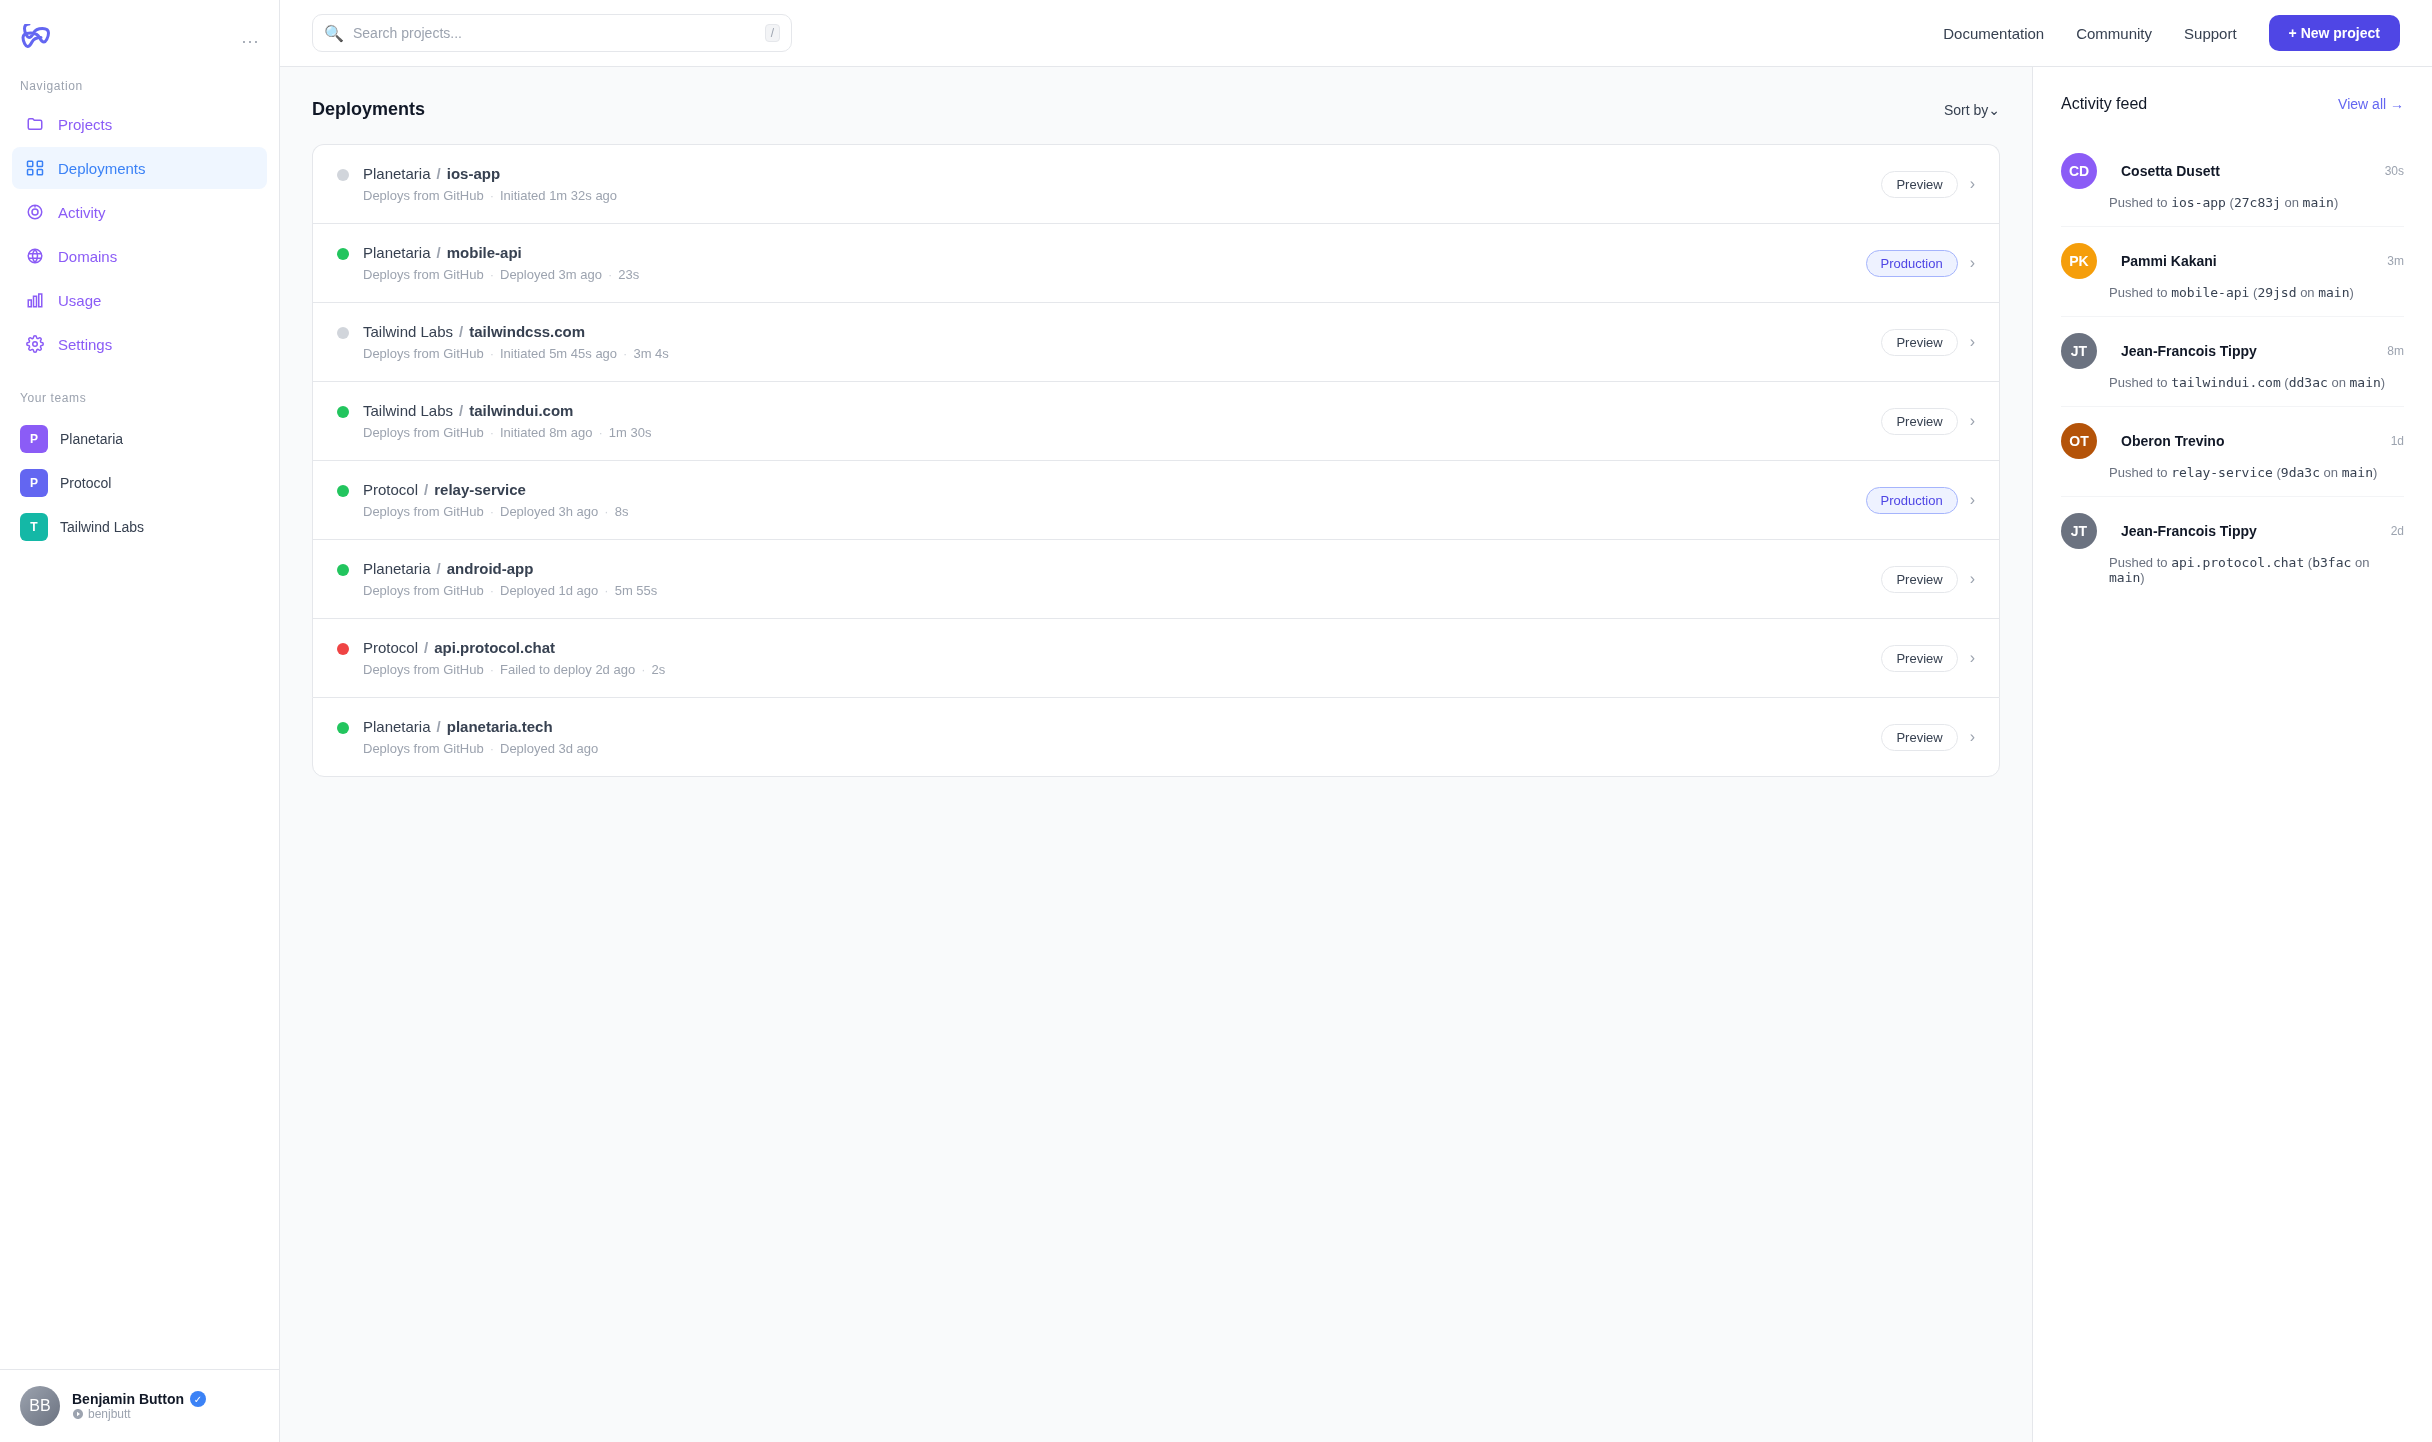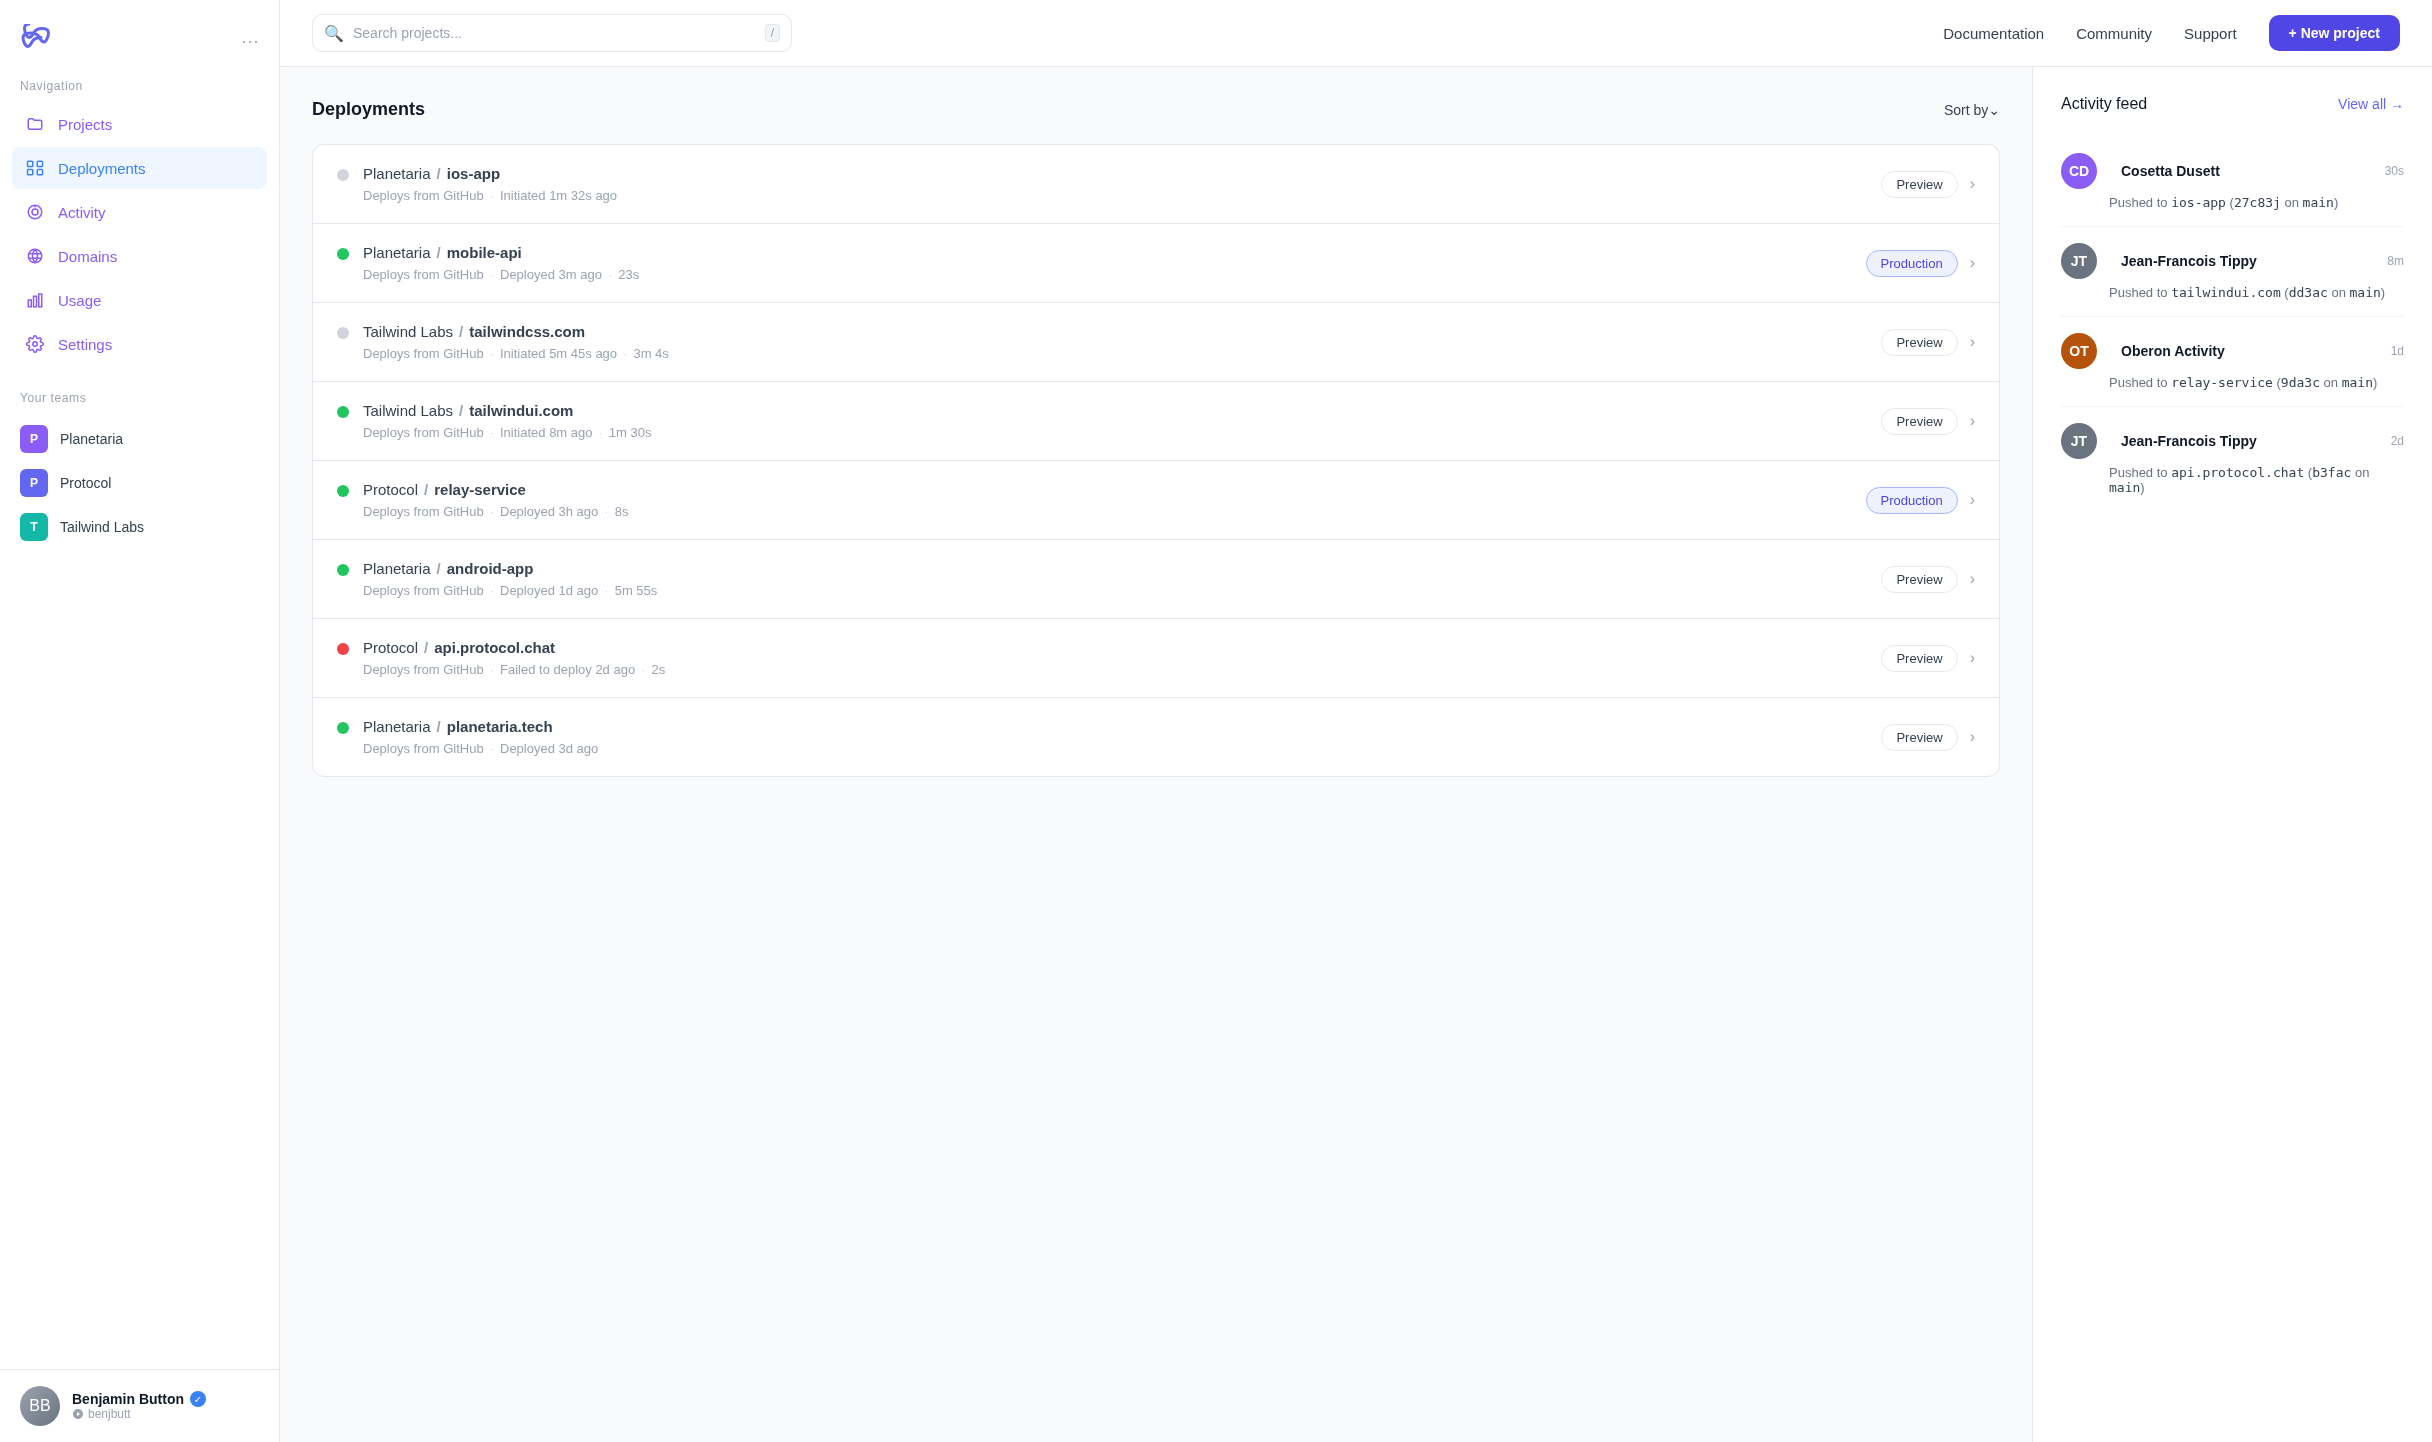--- a/index.html
+++ b/index.html
@@ -736,38 +736,52 @@
         <span class="activity-time">30s</span>
       </div>
     </div>
     <div class="activity-desc">
       Pushed to <code>ios-app</code> (<code>27c83j</code> on <code>main</code>)
     </div>
   </div>
           <div class="activity-item">
     <div class="activity-top">
       <div class="activity-avatar">
+        <div class="avatar-img" style="background:#f59e0b">PK</div>
+      </div>
+      <div class="activity-name-row">
+        <span class="activity-user">Pammi Kakani</span>
+        <span class="activity-time">3m</span>
+      </div>
+    </div>
+    <div class="activity-desc">
+      Pushed to <code>mobile-api</code> (<code>29jsd</code> on <code>main</code>)
+    </div>
+  </div>
+          <div class="activity-item">
+    <div class="activity-top">
+      <div class="activity-avatar">
         <div class="avatar-img" style="background:#6b7280">JT</div>
       </div>
       <div class="activity-name-row">
         <span class="activity-user">Jean-Francois Tippy</span>
         <span class="activity-time">8m</span>
       </div>
     </div>
     <div class="activity-desc">
       Pushed to <code>tailwindui.com</code> (<code>dd3ac</code> on <code>main</code>)
     </div>
   </div>
           <div class="activity-item">
     <div class="activity-top">
       <div class="activity-avatar">
         <div class="avatar-img" style="background:#b45309">OT</div>
       </div>
       <div class="activity-name-row">
-        <span class="activity-user">Oberon Activity</span>
+        <span class="activity-user">Oberon Trevino</span>
         <span class="activity-time">1d</span>
       </div>
     </div>
     <div class="activity-desc">
       Pushed to <code>relay-service</code> (<code>9da3c</code> on <code>main</code>)
     </div>
   </div>
           <div class="activity-item">
     <div class="activity-top">
       <div class="activity-avatar">

